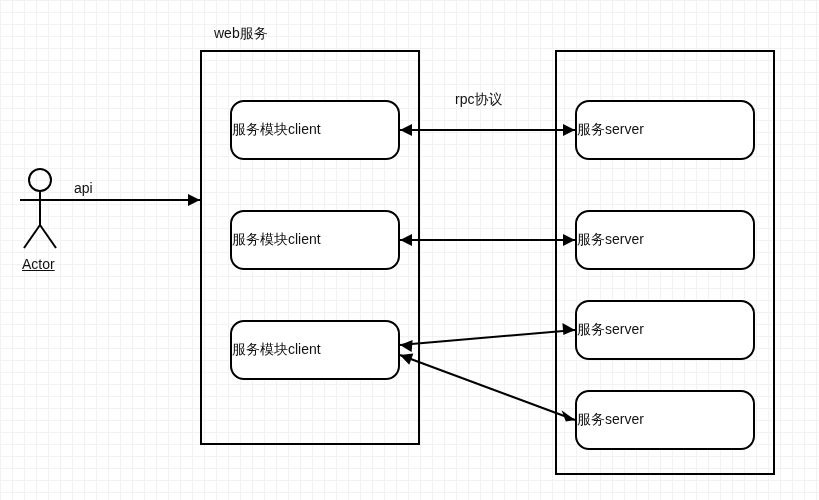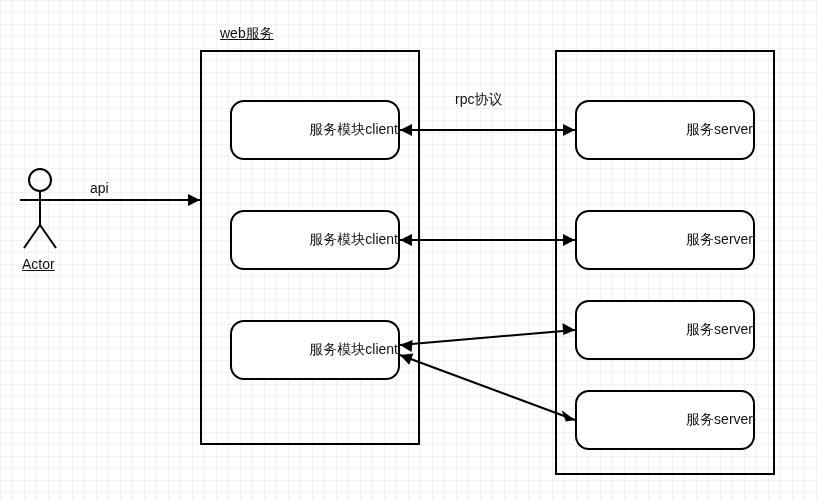--- a/index.html
+++ b/index.html
@@ -22,21 +22,21 @@
     border: 2px solid #000;
     background: transparent;
   }
   .node {
     position: absolute;
     border: 2px solid #000;
     border-radius: 14px;
     background: #fff;
     display: flex;
     align-items: center;
-    justify-content: flex-end;
+    justify-content: flex-start;
   }
   .label {
     position: absolute;
     white-space: nowrap;
   }
   svg.overlay {
     position: absolute;
     left: 0; top: 0;
     width: 819px;
     height: 500px;
@@ -83,25 +83,25 @@
 
   <g>
     <line x1="400" y1="355" x2="575" y2="420" class="stroke"></line>
     <polygon class="arrowhead" points="400,355 413.4,353.5 409.2,364.8"></polygon>
     <polygon class="arrowhead" points="575,420 561.6,410.2 565.8,421.5"></polygon>
   </g>
 </svg>
 
 <div class="label" style="left:22px; top:256px;text-decoration:underline;">Actor</div>
 
-<div class="label" style="left:90px; top:180px;">api</div>
+<div class="label" style="left:74px; top:180px;">api</div>
 
 <div class="label" style="left:455px; top:91px;">rpc协议</div>
 
-<div class="label" style="left:220px; top:25px;text-decoration:underline;">web服务</div>
+<div class="label" style="left:214px; top:25px;">web服务</div>
 
 <div class="container" style="left:200px; top:50px; width:220px; height:395px;"></div>
 
 <div class="container" style="left:555px; top:50px; width:220px; height:425px;"></div>
 
 <div class="node" style="left:230px; top:100px; width:170px; height:60px;">
   <span>服务模块client</span>
 </div>
 <div class="node" style="left:230px; top:210px; width:170px; height:60px;">
   <span>服务模块client</span>

